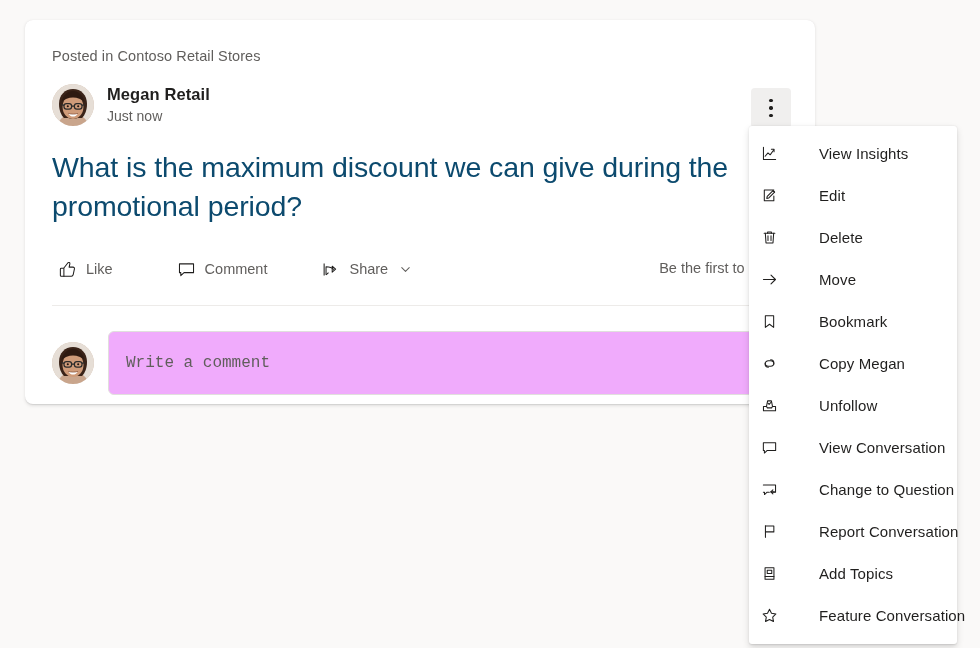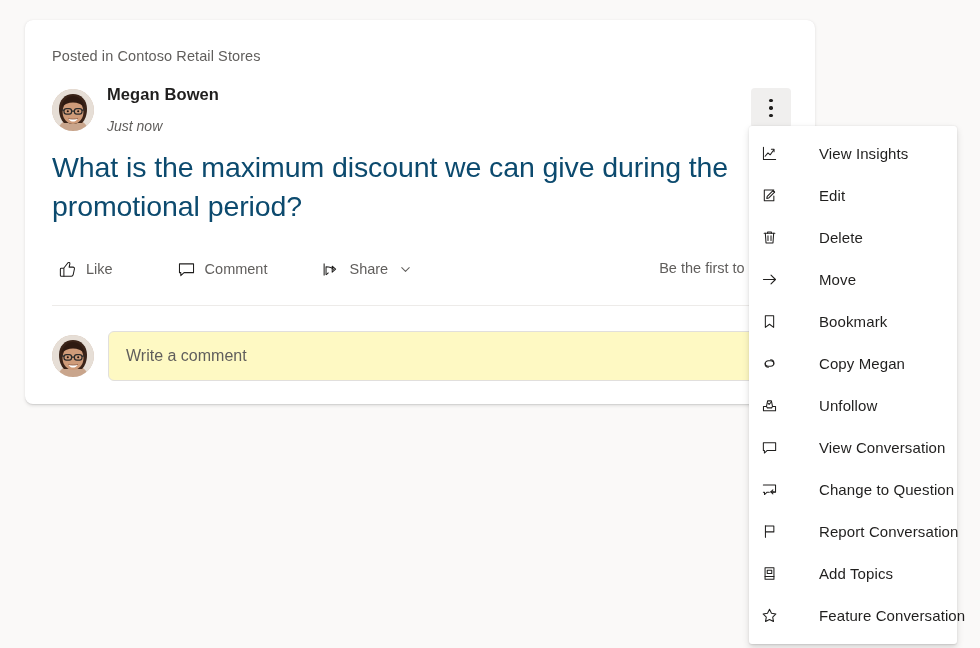--- a/index.html
+++ b/index.html
@@ -69,22 +69,21 @@
     font-size: 16.5px;
     font-weight: bold;
     color: #201f1e;
     line-height: 1.25;
     letter-spacing: 0.1px;
   }
   .author-time {
     font-size: 14px;
     color: #605e5c;
     line-height: 1.35;
-    margin-top: 12px;
-    font-style: italic;
+    margin-top: 2px;
   }
 
   
   .more-button {
     position: absolute;
     left: 726px;
     top: 68px;
     width: 40px;
     height: 40px;
     background: #f0efee;
@@ -168,28 +167,28 @@
   .comment-row {
     position: absolute;
     left: 27px;
     top: 311px;
     display: flex;
     align-items: center;
   }
   .comment-box {
     margin-left: 14px;
     width: 670px;
-    height: 50px;
+    height: 64px;
     border: 1px solid #e1dfdd;
     border-radius: 6px;
-    background: #fef9c3;
+    background: #f0abfc;
     display: flex;
     align-items: center;
     padding: 0 17px;
-    font-family: Liberation Sans, sans-serif;
+    font-family: Liberation Mono, monospace;
     font-size: 16px;
     color: #605e5c;
     outline: none;
   }
   .comment-box::placeholder { color: #605e5c; opacity: 1; }
 
   
   .context-menu {
     position: absolute;
     left: 749px;
@@ -263,21 +262,21 @@
 
           <circle cx="15.8" cy="22.3" r="1.05" fill="#20140f"></circle>
           <circle cx="26.2" cy="22.3" r="1.05" fill="#20140f"></circle>
 
           <path d="M16.2 29.4c1.6 2.2 3.2 3.1 4.9 3.1s3.3-.9 4.9-3.1c-3.2.9-6.6.9-9.8 0z" fill="#ffffff"></path>
           <path d="M16.2 29.4c3.2.9 6.6.9 9.8 0" fill="none" stroke="#8c5a42" stroke-width="0.8"></path>
         </g>
       </svg>
     </div>
     <div class="author-text">
-      <div class="author-name">Megan Bowen</div>
+      <div class="author-name">Megan Retail</div>
       <div class="author-time">Just now</div>
     </div>
   </div>
 
   <button class="more-button" aria-label="More options">
     <span class="more-dots">
       <span class="dot"></span>
         <span class="dot"></span>
         <span class="dot"></span>
     </span>

